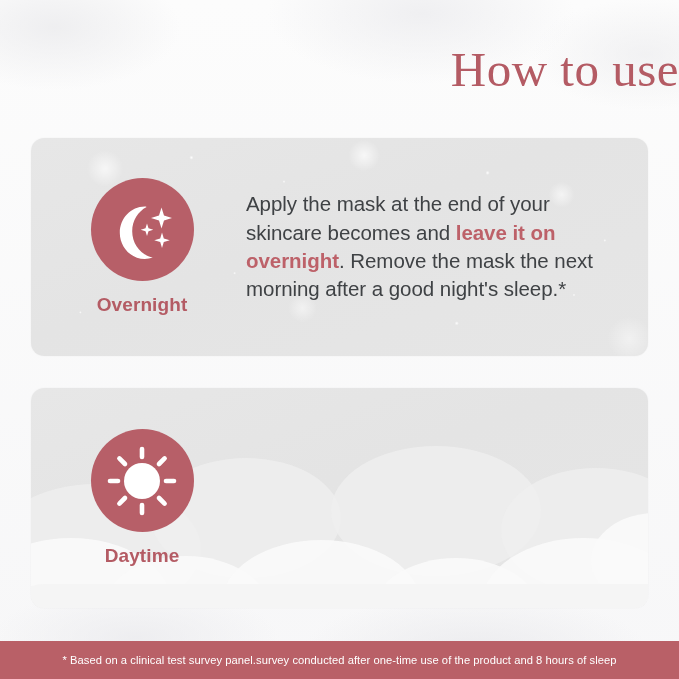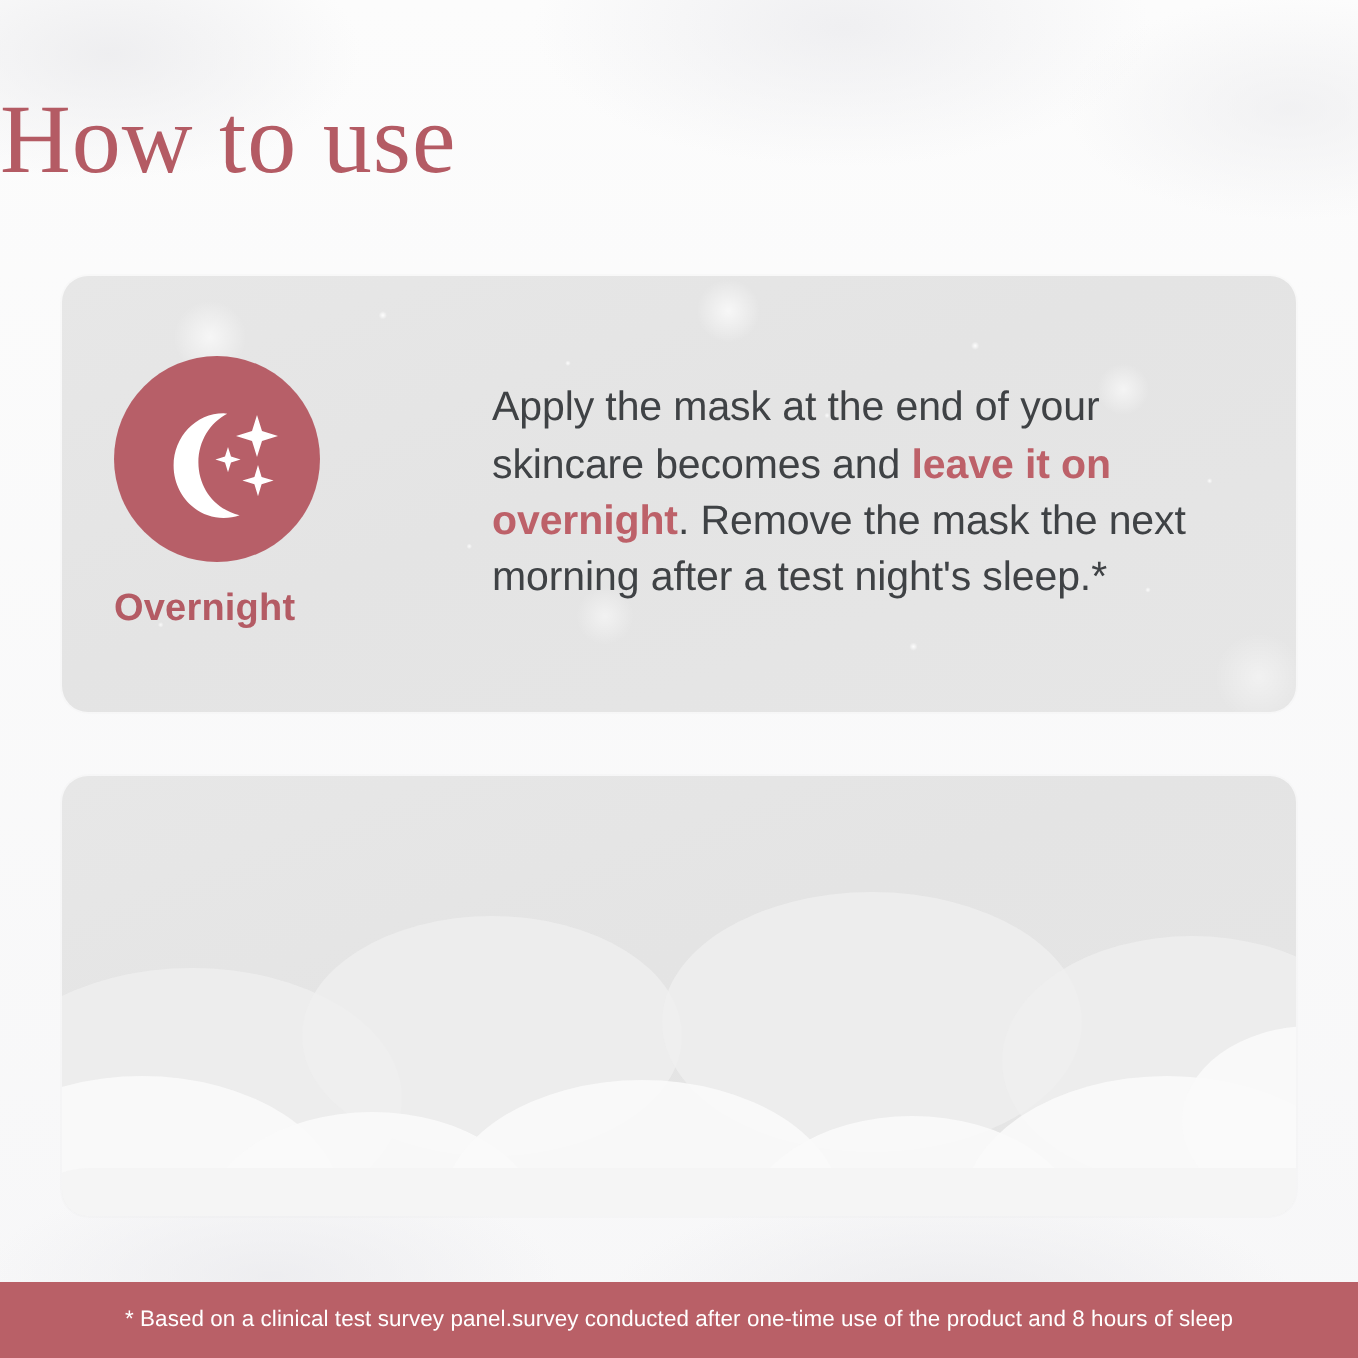--- a/index.html
+++ b/index.html
@@ -26,21 +26,21 @@
       linear-gradient(#fcfcfc, #f7f7f8);
     overflow: hidden;
   }
 
   
   .title {
     position: absolute;
     left: 0;
     top: 44px;
     width: 679px;
-    text-align: left;
+    text-align: right;
     font-family: "Liberation Serif", serif;
     font-size: 49px;
     line-height: 1.05;
     letter-spacing: 0.5px;
     color: #b45b64;
   }
 
   
   .card {
     position: absolute;
@@ -94,21 +94,21 @@
 
   
   .icon-col {
     position: absolute;
     left: 26px;
     top: 0;
     width: 170px;
     height: 100%;
     display: flex;
     flex-direction: column;
-    align-items: flex-start;
+    align-items: center;
     justify-content: center;
     gap: 13px;
   }
   .icon-circle {
     width: 103px;
     height: 103px;
     border-radius: 50%;
     background: #b75f68;
     display: flex;
     align-items: center;
@@ -185,40 +185,58 @@
           <path d="M41.0 29.5 L42.5 34.3 L47.3 35.8 L42.5 37.3 L41.0 42.1 L39.5 37.3 L34.7 35.8 L39.5 34.3 Z" fill="#ffffff"></path>
 
           <path d="M56.0 38.5 L57.8 44.5 L63.8 46.3 L57.8 48.1 L56.0 54.1 L54.2 48.1 L48.2 46.3 L54.2 44.5 Z" fill="#ffffff"></path>
         </svg>
       </div>
       <div class="icon-label">Overnight</div>
     </div>
 
     <div class="body-text">
       <p>
-        <span>Apply the mask at the end of your skincare becomes and </span><span class="hl">leave it on overnight</span><span>. Remove the mask the next morning after a test night's sleep.*</span>
+        <span>Apply the mask at the end of your skincare becomes and </span><span class="hl">leave it on overnight</span><span>. Remove the mask the next morning after a good night's sleep.*</span>
       </p>
     </div>
   </div>
 
   <div class="card daytime">
     <div class="clouds">
       <div class="cloud soft" style="left:-40px;  top:96px;  width:210px; height:130px;"></div>
       <div class="cloud soft" style="left:120px;  top:70px;  width:190px; height:120px;"></div>
       <div class="cloud soft" style="left:300px;  top:58px;  width:210px; height:130px;"></div>
       <div class="cloud soft" style="left:470px;  top:80px;  width:190px; height:125px;"></div>
       <div class="cloud bright" style="left:-60px; top:150px; width:200px; height:130px;"></div>
       <div class="cloud bright" style="left:70px;  top:168px; width:170px; height:115px;"></div>
       <div class="cloud bright" style="left:190px; top:152px; width:200px; height:130px;"></div>
       <div class="cloud bright" style="left:340px; top:170px; width:170px; height:115px;"></div>
       <div class="cloud bright" style="left:450px; top:150px; width:205px; height:135px;"></div>
       <div class="cloud bright" style="left:560px; top:125px; width:130px; height:95px;"></div>
       <div class="cloud" style="left:-30px; top:196px; width:700px; height:90px; border-radius:44px;"></div>
     </div>
 
+    <div class="icon-col">
+      <div class="icon-circle">
+        <svg width="72" height="72" viewBox="0 0 72 72" aria-hidden="true">
+          <circle cx="36" cy="36" r="18" fill="#ffffff"></circle>
+          <g stroke="#ffffff" stroke-width="4.6" stroke-linecap="round">
+            <line x1="36" y1="4" x2="36" y2="12"></line>
+            <line x1="36" y1="60" x2="36" y2="68"></line>
+            <line x1="4" y1="36" x2="12" y2="36"></line>
+            <line x1="60" y1="36" x2="68" y2="36"></line>
+            <line x1="13.4" y1="13.4" x2="19.0" y2="19.0"></line>
+            <line x1="53.0" y1="53.0" x2="58.6" y2="58.6"></line>
+            <line x1="13.4" y1="58.6" x2="19.0" y2="53.0"></line>
+            <line x1="53.0" y1="19.0" x2="58.6" y2="13.4"></line>
+          </g>
+        </svg>
+      </div>
+      <div class="icon-label">Daytime</div>
+    </div>
 
   </div>
 
   <div class="footer">
     <span>* Based on a clinical test survey panel.survey conducted after one-time use of the product and 8 hours of sleep</span>
   </div>
 
 </div>
 
 </body></html>

